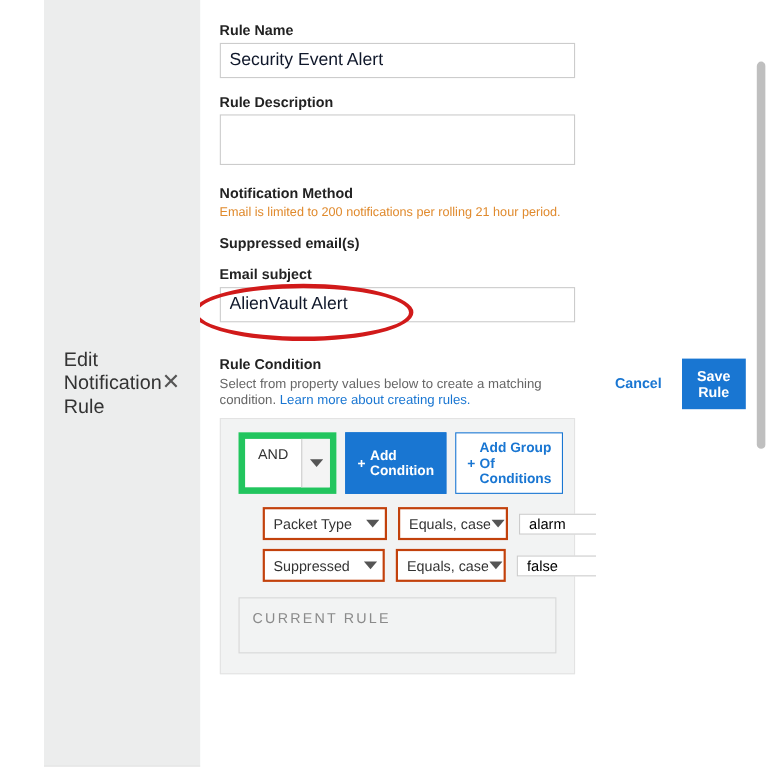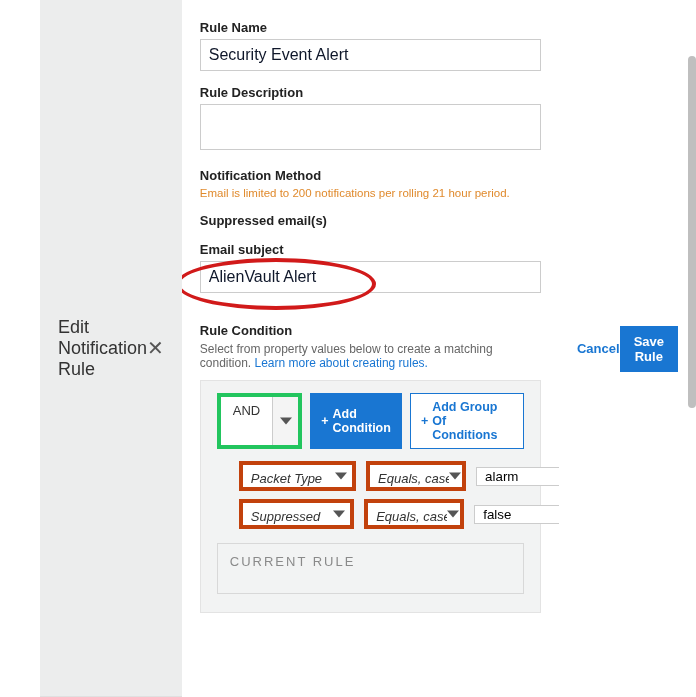--- a/index.html
+++ b/index.html
@@ -114,21 +114,21 @@
     padding: 12px 16px 18px 16px;
   }
   .cond-toolbar {
     display: flex;
     gap: 8px;
     align-items: stretch;
     margin-bottom: 12px;
   }
   .andor {
     display: flex;
-    border: 4px solid #22c55e;
+    border: 6px solid #22c55e;
     background: #fff;
   }
   .andor .txt { padding: 6px 12px; }
   .andor .caret {
     width: 26px;
     display: flex; align-items: center; justify-content: center;
     background: #f4f4f4;
     border-left: 1px solid #ccc;
   }
   .btn-primary {
@@ -157,24 +157,23 @@
   }
   .cond-row {
     display: flex;
     gap: 10px;
     align-items: center;
     margin-bottom: 8px;
     padding-left: 22px;
   }
   .cond-select {
     display: flex;
-    border: 4px solid #c2410c;
+    border: 2px solid #c2410c;
     background: #fff;
     height: 30px;
-    font-style: italic;
   }
   .cond-select .txt {
     padding: 6px 8px;
     white-space: nowrap;
     overflow: hidden;
   }
   .cond-select .caret {
     width: 22px;
     display:flex; align-items:center; justify-content:center;
   }
@@ -202,20 +201,21 @@
   .current-rule-title {
     letter-spacing: 2px;
     color: #8a8a8a;
     font-size: 13px;
     margin-bottom: 10px;
   }
   .dialog-footer {
     padding: 12px 18px;
     display: flex;
     justify-content: flex-end;
+    gap: 18px;
     align-items: center;
     background: #fff;
   }
   .cancel-link {
     color: #1976d2;
     font-weight: bold;
     cursor: pointer;
     font-size: 13px;
   }
   .save-btn {

